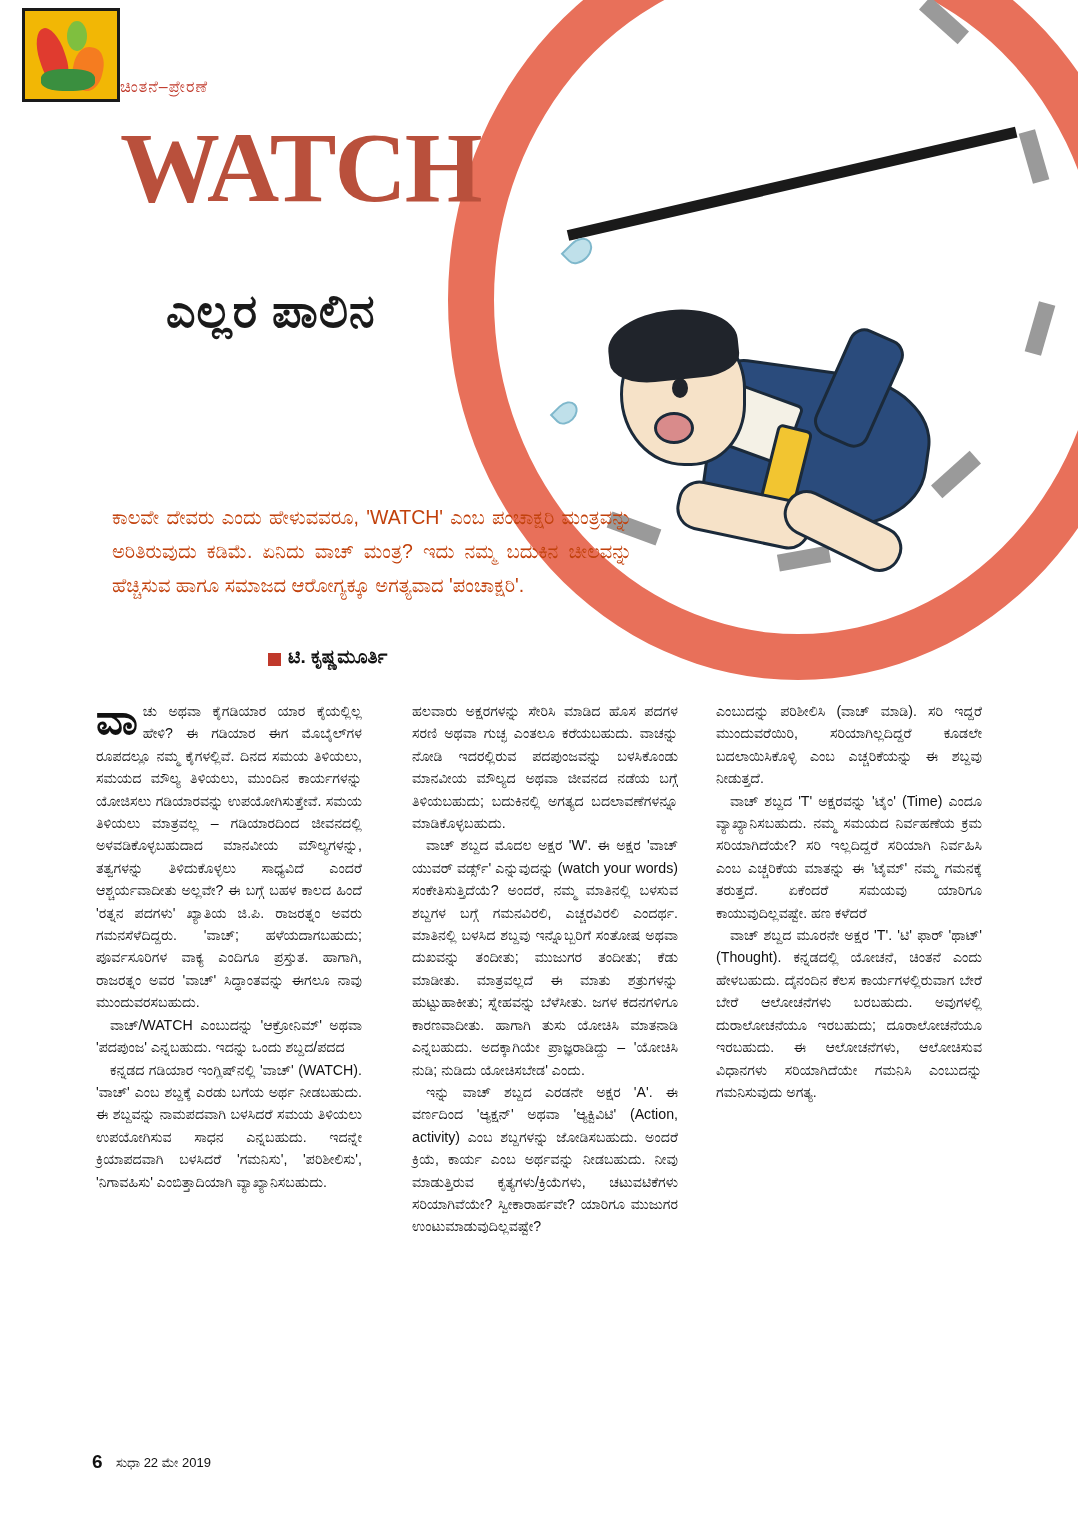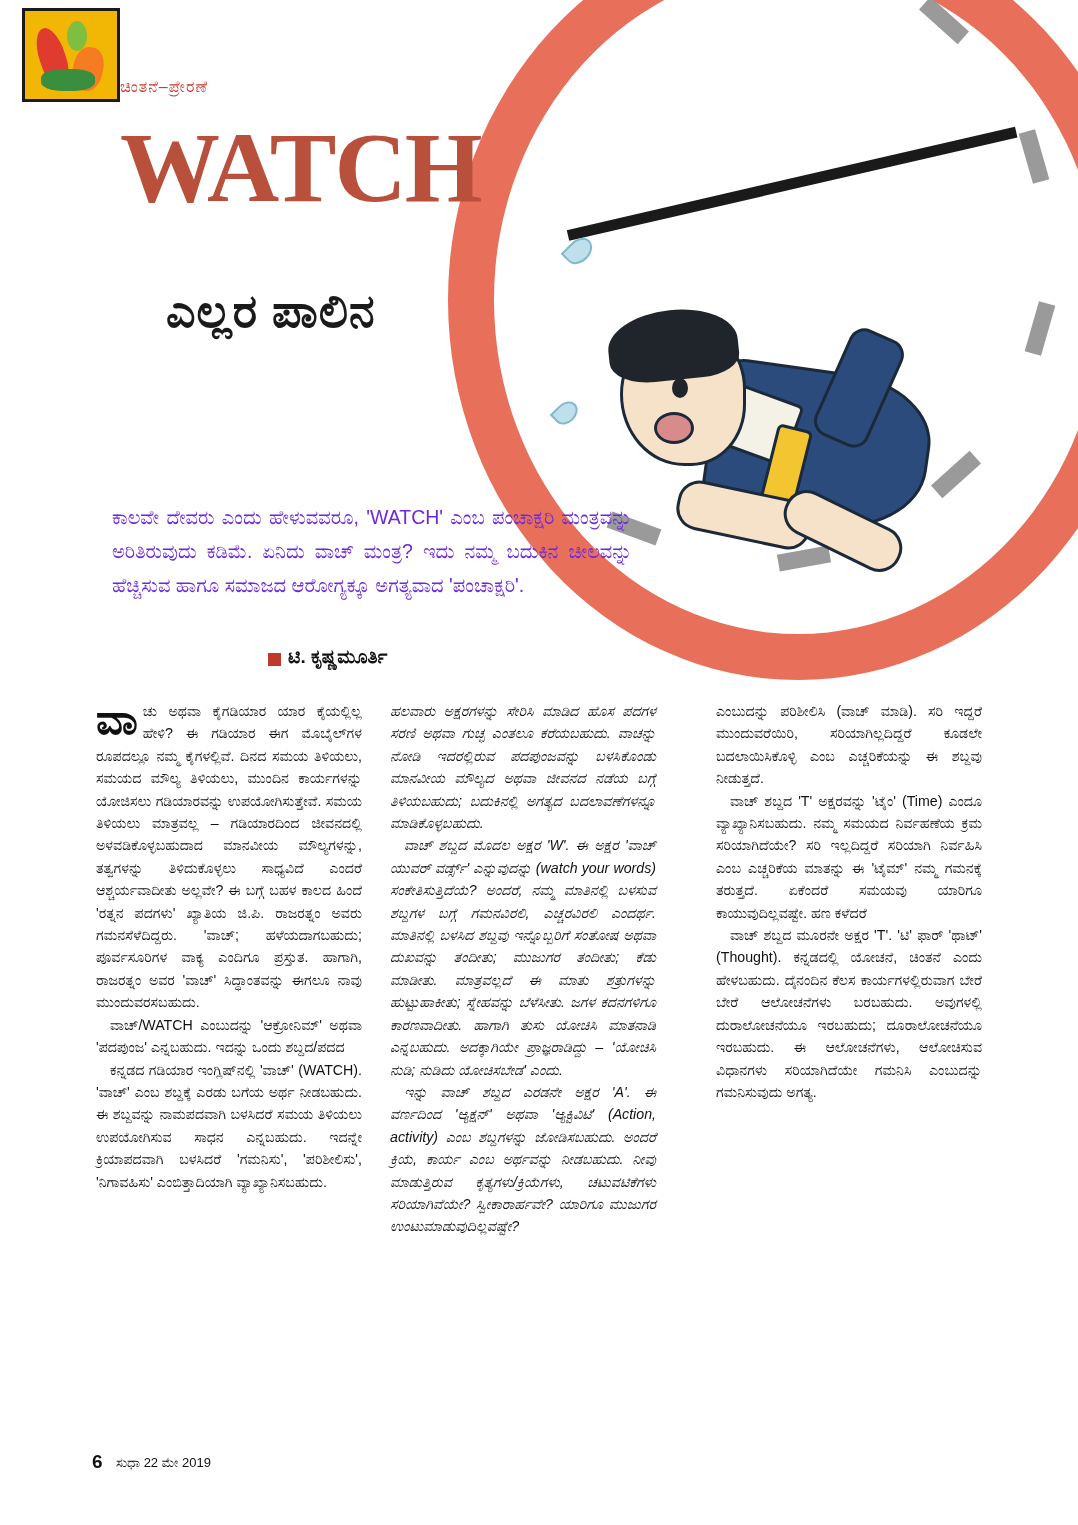--- a/index.html
+++ b/index.html
@@ -224,21 +224,21 @@
     letter-spacing: 1px;
   }
 
   
   .standfirst {
     position: absolute;
     left: 112px; top: 500px;
     width: 520px;
     font-size: 19.5px;
     line-height: 34px;
-    color: #6d28d9;
+    color: #c2410c;
     text-align: justify;
   }
   .byline-square {
     position: absolute;
     left: 268px; top: 653px;
     width: 13px; height: 13px;
     background: #c0392b;
   }
   .byline-text {
     position: absolute;
@@ -262,21 +262,21 @@
     width: 266px;
     font-size: 14.2px;
     line-height: 22.4px;
     color: #111;
     text-align: justify;
     text-justify: inter-word;
   }
   .col p { margin: 0 0 0 0; text-indent: 14px; }
   .col p.first { text-indent: 0; }
   .col1 { left: 0; }
-  .col2 { left: 294px; font-style: italic; }
+  .col2 { left: 316px; }
   .col3 { left: 620px; }
 
   .dropcap {
     float: left;
     font-size: 42px;
     line-height: 36px;
     font-weight: bold;
     margin: 2px 5px 0 0;
     color: #111;
   }

